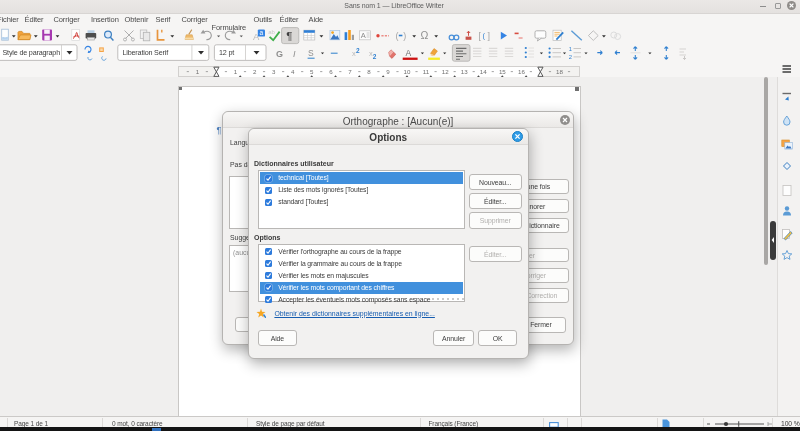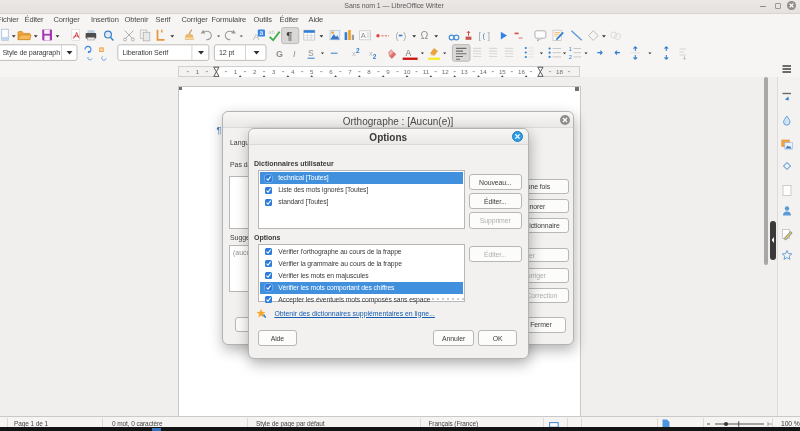--- a/index.html
+++ b/index.html
@@ -44,21 +44,21 @@
       <path d="M2.6 2.6 L6.4 6.4 M6.4 2.6 L2.6 6.4" stroke="#fff" stroke-width="1.3"></path>
     </svg>
 </div>
 <span class="mi" style="left:-3px;">Fichier</span>
 <span class="mi" style="left:24.5px;">Éditer</span>
 <span class="mi" style="left:53.5px;">Corriger</span>
 <span class="mi" style="left:91px;text-align:center;">Insertion</span>
 <span class="mi" style="left:124.5px;">Obtenir</span>
 <span class="mi" style="left:155.5px;">Serif</span>
 <span class="mi" style="left:181.5px;">Corriger</span>
-<span class="mi" style="left:211.5px;">Formulaire</span>
+<span class="mi" style="left:211.5px;margin-top:8px;">Formulaire</span>
 <span class="mi" style="left:253.5px;">Outils</span>
 <span class="mi" style="left:279.5px;">Éditer</span>
 <span class="mi" style="left:308.5px;">Aide</span>
 <svg class="abs" style="left:0;top:26px;" width="700" height="20" font-family="Liberation Sans,sans-serif">
     <rect x="1.7" y="3.2" width="6.6" height="11" fill="#fdfefe" stroke="#a3bdd8" stroke-width="0.8"></rect>
     <path d="M2.1 11.3 C3.6 10.2 5 12 7.9 10.8 L7.9 13.8 L2.1 13.8 Z" fill="#b5d2ee"></path>
     <path d="M11.9 9.2 L15.700000000000001 9.2 L13.8 11.384999999999998 Z" fill="#2e2e2e"></path>
     <path d="M18 6.2 L18 13.6 L29.8 13.6 L29.8 7.4 L23.5 7.4 L22 5.4 L18.8 5.4 Z" fill="#f2a23c" stroke="#d38a26" stroke-width="0.8"></path>
     <path d="M18 13.6 L20.4 8.9 L31 8.9 L29.8 13.6 Z" fill="#f7b95c" stroke="#d38a26" stroke-width="0.8"></path>
     <path d="M33.9 9.2 L37.699999999999996 9.2 L35.8 11.384999999999998 Z" fill="#2e2e2e"></path>

